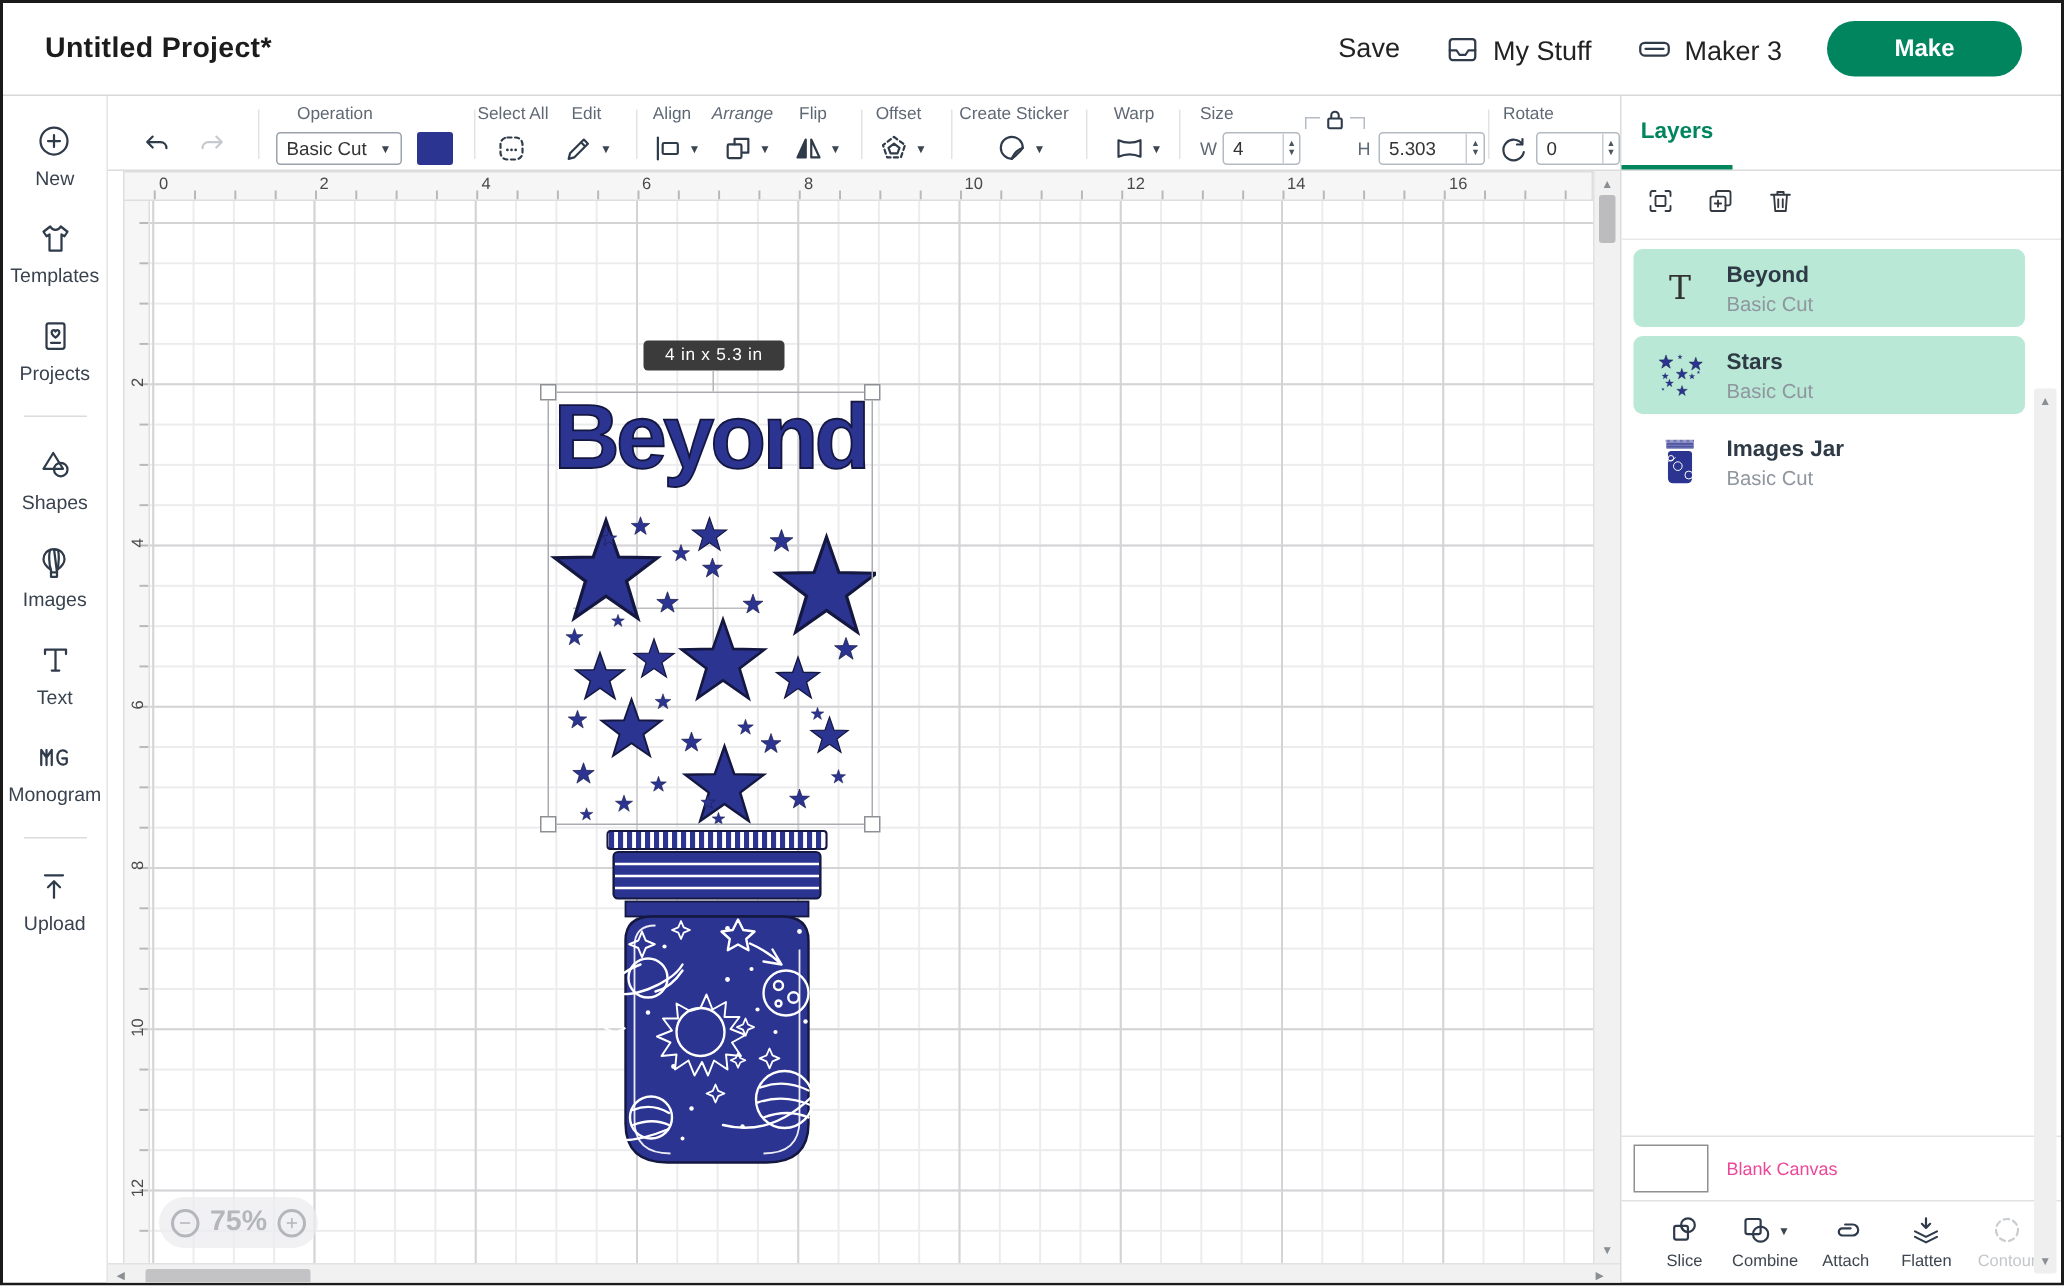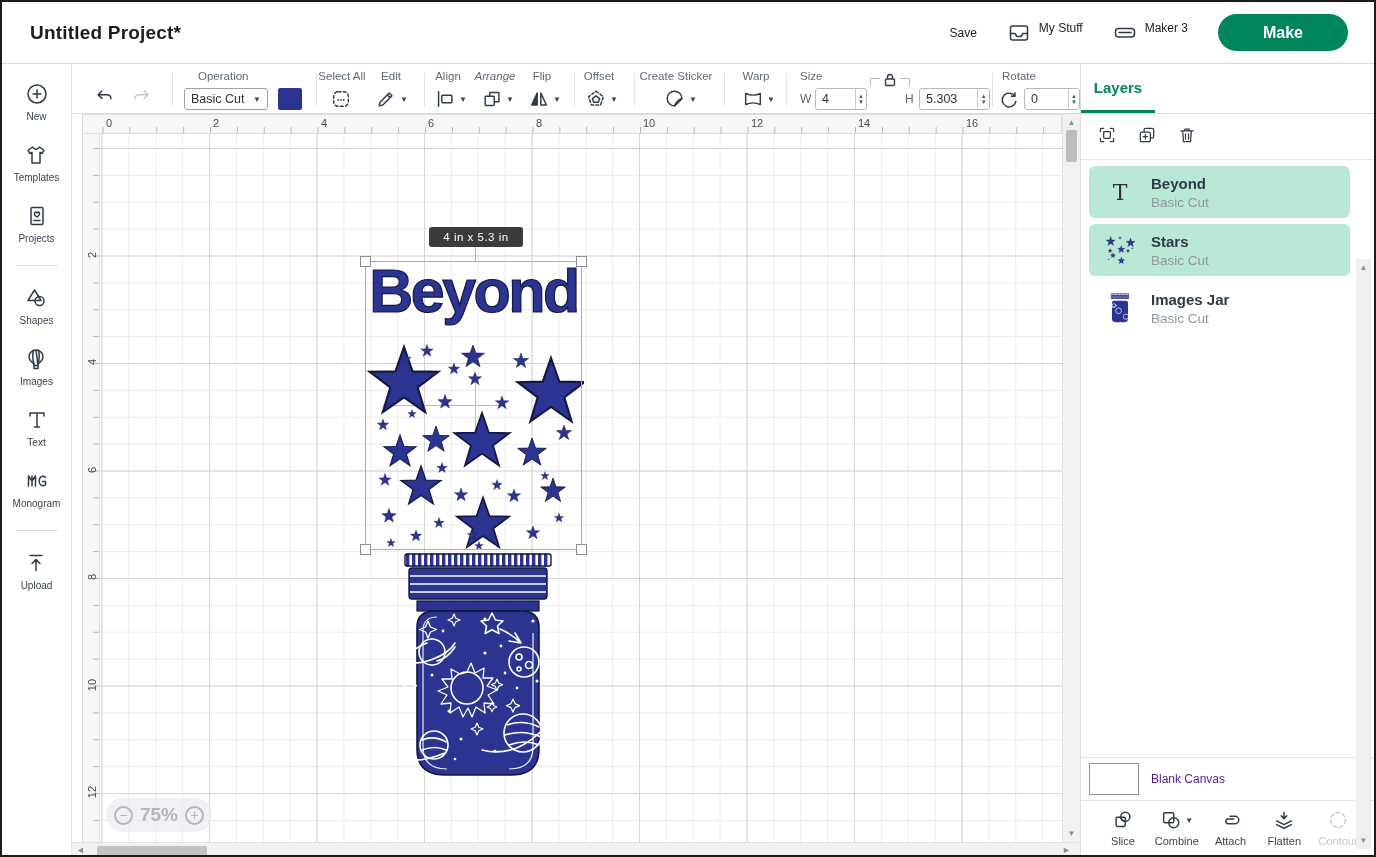--- a/index.html
+++ b/index.html
@@ -4,27 +4,27 @@
 <style>
   * { margin:0; padding:0; box-sizing:border-box; }
   html,body { background:#fff; }
   body { font-family:"Liberation Sans", sans-serif; }
   .page { position:relative; width:1376px; height:857px; background:#fff; border:2px solid #1b1b1b; overflow:hidden; }
 
   
   .header { position:absolute; left:0; top:0; width:100%; height:62px; background:#fff; border-bottom:1px solid #d8d8d8; display:flex; align-items:center; }
   .title { margin-left:28px; font-size:19px; font-weight:700; color:#1c1c1c; letter-spacing:.2px; }
   .header-right { margin-left:auto; margin-right:26px; display:flex; align-items:center; gap:30px; }
-  .hbtn { display:flex; align-items:flex-start; gap:8px; font-size:12px; color:#222; cursor:pointer; }
+  .hbtn { display:flex; align-items:flex-end; gap:8px; font-size:18px; color:#222; cursor:pointer; }
   .make-btn { width:130px; height:37px; border-radius:19px; background:#00855e; color:#fff; font-size:16px; font-weight:700; display:flex; align-items:center; justify-content:center; cursor:pointer; border:none; }
 
   
   .sidebar { position:absolute; left:0; top:62px; width:70px; height:795px; background:#fff; border-right:1px solid #e4e4e4; display:flex; flex-direction:column; align-items:center; padding-top:18px; }
   .side-item { display:flex; flex-direction:column; align-items:center; gap:5px; margin-bottom:21px; cursor:pointer; color:#39434f; }
-  .side-item .lbl { font-size:10px; color:#39434f; }
+  .side-item .lbl { font-size:13px; color:#39434f; }
   .side-div { width:42px; border-top:1px solid #dcdcdc; margin:0 0 20px 0; }
   .icon24 { width:24px; height:24px; stroke:#2f3b4a; fill:none; stroke-width:1.5; stroke-linecap:round; stroke-linejoin:round; }
 
   
   .toolbar { position:absolute; left:70px; top:62px; width:1008px; height:50px; background:#fff; border-bottom:1px solid #dcdcdc; }
   .tb-div { position:absolute; top:9px; height:33px; width:1px; background:#e3e3e3; }
   .tb-label { position:absolute; top:6px; font-size:11.5px; color:#5f6975; text-align:center; }
   .tb-icon { position:absolute; cursor:pointer; color:#2f3b4a; display:flex; align-items:center; }
   .icon22 { width:22px; height:22px; stroke:#2f3b4a; fill:none; stroke-width:1.6; stroke-linecap:round; stroke-linejoin:round; }
   .chev { font-size:8px; color:#3c4650; margin-left:3px; }
@@ -86,21 +86,21 @@
   .layer-item { height:52px; border-radius:6px; margin-bottom:6px; display:flex; align-items:center; padding-left:14px; cursor:pointer; background:#fff; }
   .layer-sel { background:#b9e8d6; }
   .thumb { width:34px; height:34px; display:flex; align-items:center; justify-content:center; margin-right:14px; }
   .thumb-T { font-family:"DejaVu Serif", serif; font-size:22px; color:#333; }
   .layer-name { font-size:15px; font-weight:700; color:#2e3a45; line-height:20px; }
   .layer-op { font-size:13.5px; color:#8f969e; line-height:17px; }
   .list-scroll { position:absolute; right:7px; top:99px; width:15px; height:590px; background:#efeff0; border-radius:2px; }
   .list-scroll .arrow { position:absolute; left:0; width:100%; text-align:center; font-size:8px; color:#8a8f94; cursor:pointer; }
   .blank-row { height:43px; border-top:1px solid #e2e2e2; display:flex; align-items:center; }
   .blank-swatch { width:50px; height:32px; border:1px solid #8f8f8f; background:#fff; margin-left:8px; cursor:pointer; }
-  .blank-lbl { margin-left:12px; font-size:12px; color:#4c1d95;text-align:right; }
+  .blank-lbl { margin-left:12px; font-size:12px; color:#ec4899;text-align:right; }
   .actions-row { height:59px; border-top:1px solid #e2e2e2; display:flex; justify-content:space-between; padding:7px 14px 0 16px; }
   .action { display:flex; flex-direction:column; align-items:center; gap:3px; font-size:11px; color:#3c454f; cursor:pointer; width:52px; }
   .action .ic { height:24px; display:flex; align-items:center; }
   .action-disabled { color:#c3c7cb; cursor:default; }
   .action-disabled .icon22 { stroke:#c9ccd0; }
 </style>
 </head>
 <body>
 
 <div class="page">

